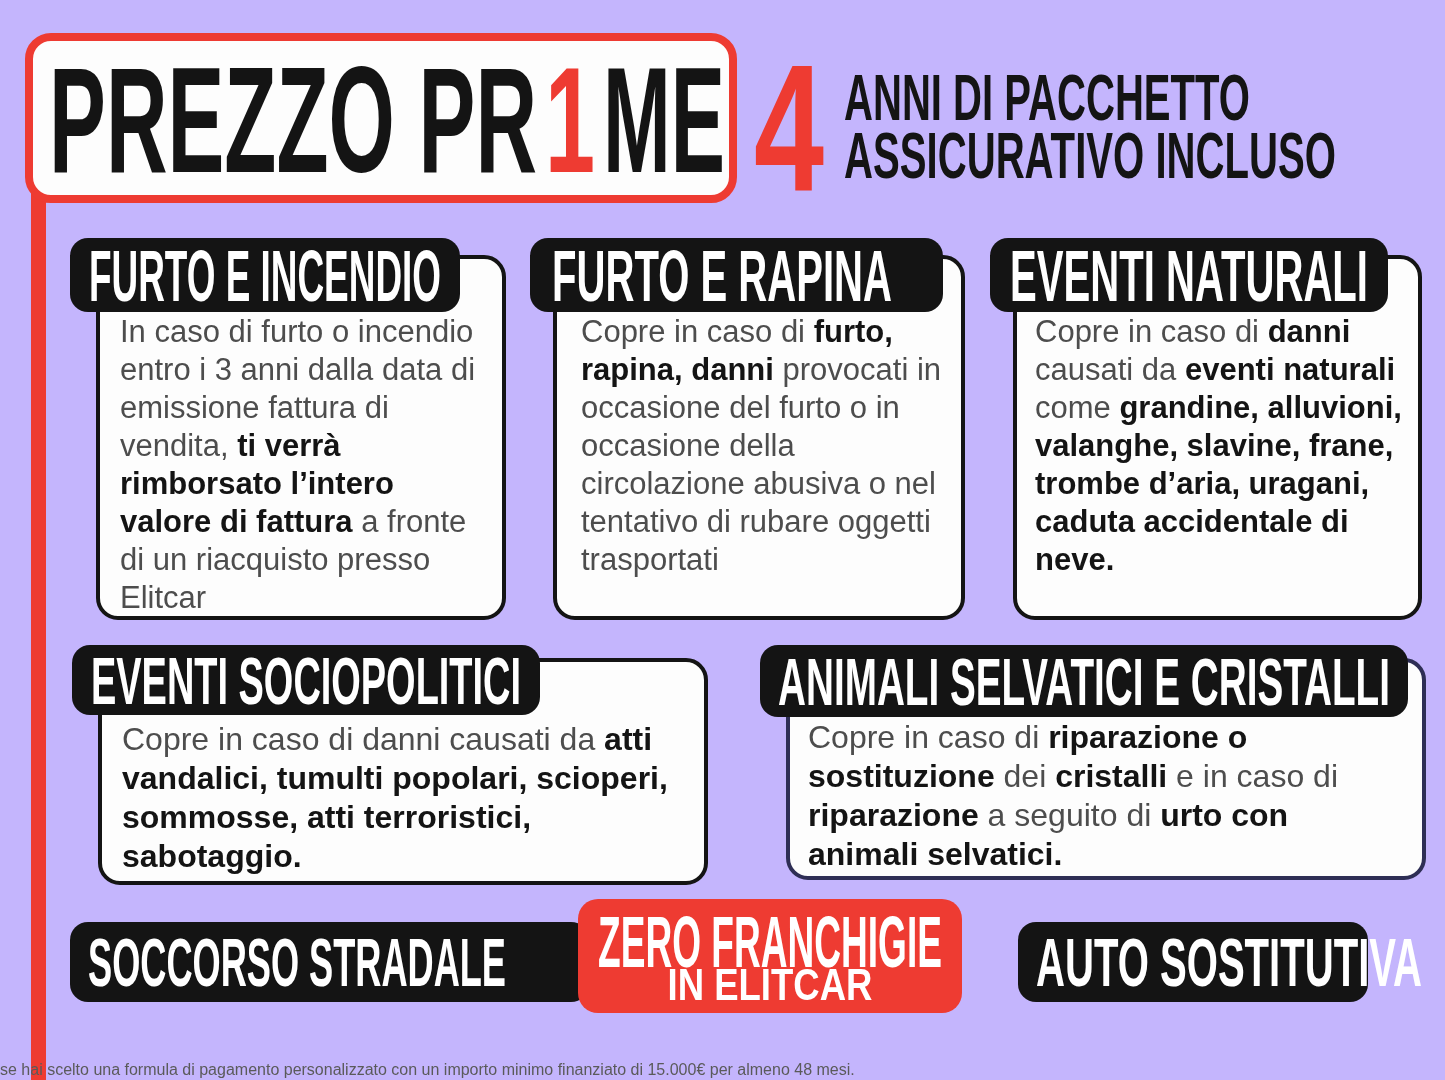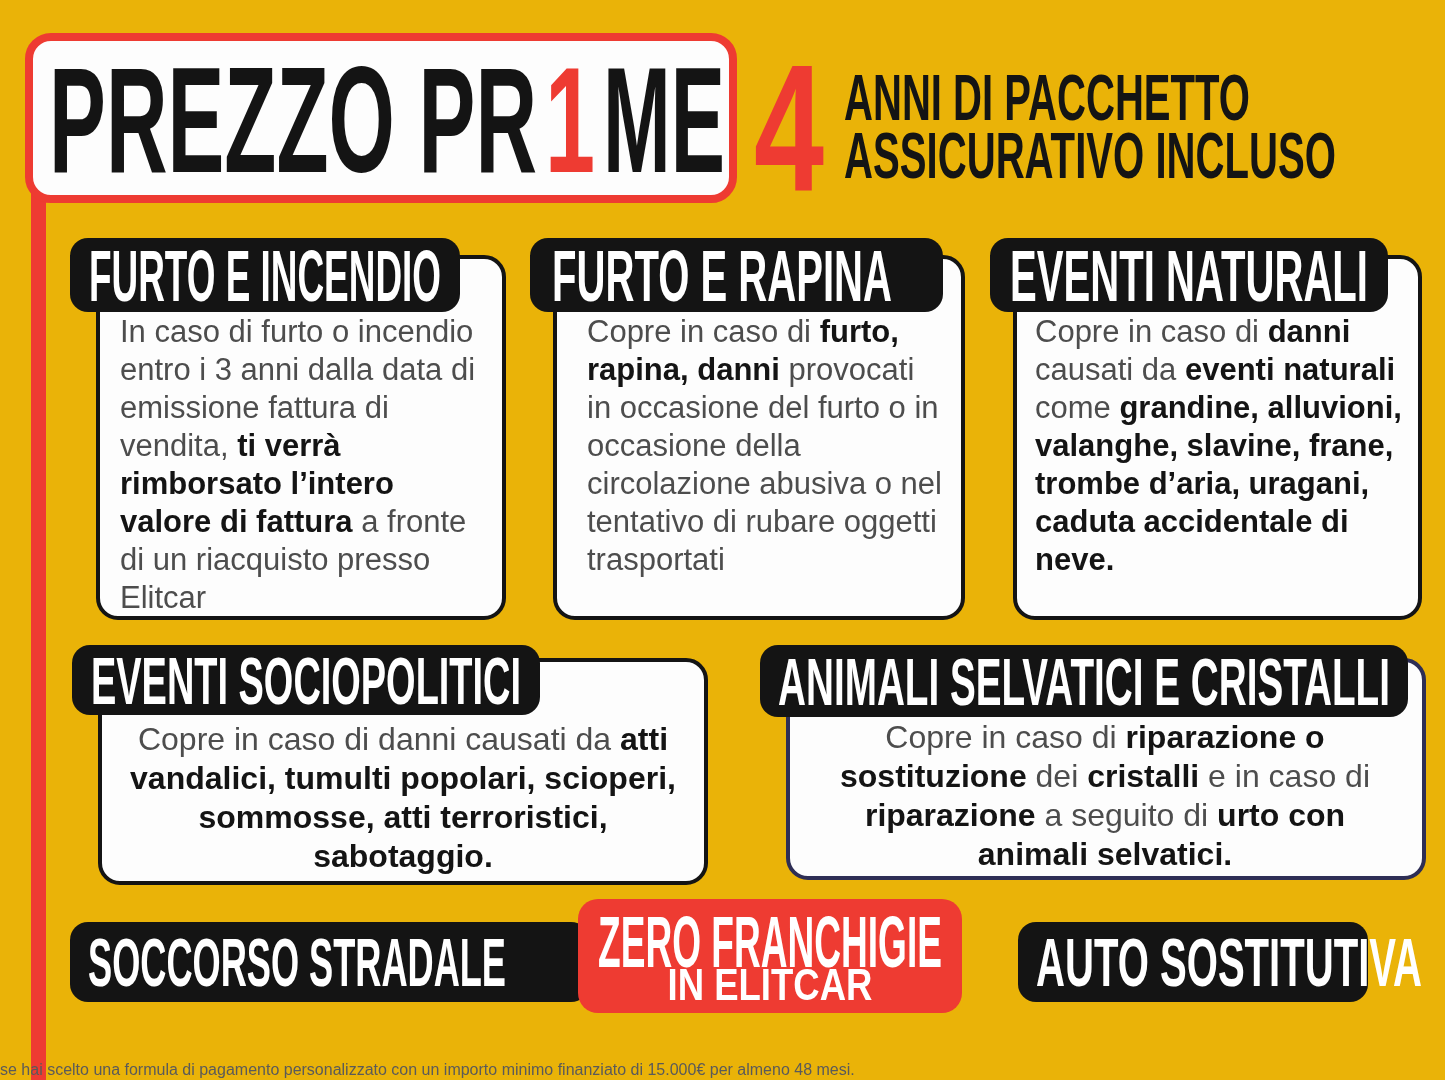--- a/index.html
+++ b/index.html
@@ -4,21 +4,21 @@
 <style>
   :root{
     --c-red:#ee3b32;
     --c-black:#141414;
     --c-navy:#2e2e55;
     --c-text_gray:#4d4d4d;
     --c-white:#ffffff;
   }
   html,body{margin:0;padding:0;background:#e9e9e9;}
   .stage{
-    position:relative;width:1445px;height:1080px;background:#eab308;overflow:hidden;
+    position:relative;width:1445px;height:1080px;background:#c4b5fd;overflow:hidden;
     font-family:"Liberation Sans","DejaVu Sans",sans-serif;
   }
   .red-line{position:absolute;left:31px;top:192px;width:15px;height:888px;background:var(--c-red,#ee3b32);z-index:1;}
   .header-box{
     position:absolute;left:25px;top:33px;width:712px;height:170px;box-sizing:border-box;
     border:8px solid var(--c-red,#ee3b32);border-radius:26px;background:#fdfdfd;z-index:2;
   }
   .header-box svg{position:absolute;left:0;top:0;}
   svg text{font-family:"Liberation Sans","DejaVu Sans",sans-serif;font-weight:700;}
   .t-black{fill:var(--c-black,#141414);}
@@ -28,21 +28,21 @@
   .card{position:absolute;z-index:2;}
   .card-body{
     position:absolute;left:0;top:0;right:0;bottom:0;box-sizing:border-box;
     border:4px solid var(--c-black,#141414);border-radius:22px;background:#fdfdfd;margin-left:8px;
   }
   .card-body.navy{border:4px solid var(--c-navy,#2e2e55);}
   .body-text{
     margin:0;color:var(--c-text_gray,#4d4d4d);
   }
   .row1 .body-text{font-size:31px;line-height:38px;}
-  .row2 .body-text{font-size:32px;line-height:39px;text-align:center;}
+  .row2 .body-text{font-size:32px;line-height:39px;}
   .body-text .b{font-weight:700;color:var(--c-black,#141414);}
   .badge{
     position:absolute;background:var(--c-black,#141414);border-radius:18px;z-index:3;overflow:visible;
   }
   .badge.red{background:var(--c-red,#ee3b32);}
   .badge svg{position:absolute;left:0;top:0;}
   .footer-note{
     position:absolute;left:0;right:0;top:1042px;text-align:left;z-index:2;
     font-size:16px;line-height:27px;color:#5a5a5a;margin-top:14px;
   }
@@ -73,21 +73,21 @@
       <p class="body-text"><span>In caso di furto o incendio entro i 3 anni dalla data di emissione fattura di vendita, </span><span class="b">ti verrà rimborsato l’intero valore di fattura</span><span> a fronte di un riacquisto presso Elitcar</span></p>
     </div>
     <div class="badge" style="left:-18px;top:-17px;width:390px;height:74px">
       <svg width="390" height="74">
         <text class="t-white" x="195" y="63" text-anchor="middle" font-size="72" textLength="352" lengthAdjust="spacingAndGlyphs">FURTO E INCENDIO</text>
       </svg>
     </div>
   </div>
 
   <div class="card row1" style="left:545px;top:255px;width:420px;height:365px">
-    <div class="card-body" style="padding:54px 16px 0 30px">
+    <div class="card-body" style="padding:54px 16px 0 24px">
       <p class="body-text"><span>Copre in caso di </span><span class="b">furto, rapina, danni</span><span> provocati in occasione del furto o in occasione della circolazione abusiva o nel tentativo di rubare oggetti trasportati</span></p>
     </div>
     <div class="badge" style="left:-15px;top:-17px;width:413px;height:74px">
       <svg width="385" height="74">
         <text class="t-white" x="192" y="63" text-anchor="middle" font-size="72" textLength="340" lengthAdjust="spacingAndGlyphs">FURTO E RAPINA</text>
       </svg>
     </div>
   </div>
 
   <div class="card row1" style="left:1005px;top:255px;width:417px;height:365px">

